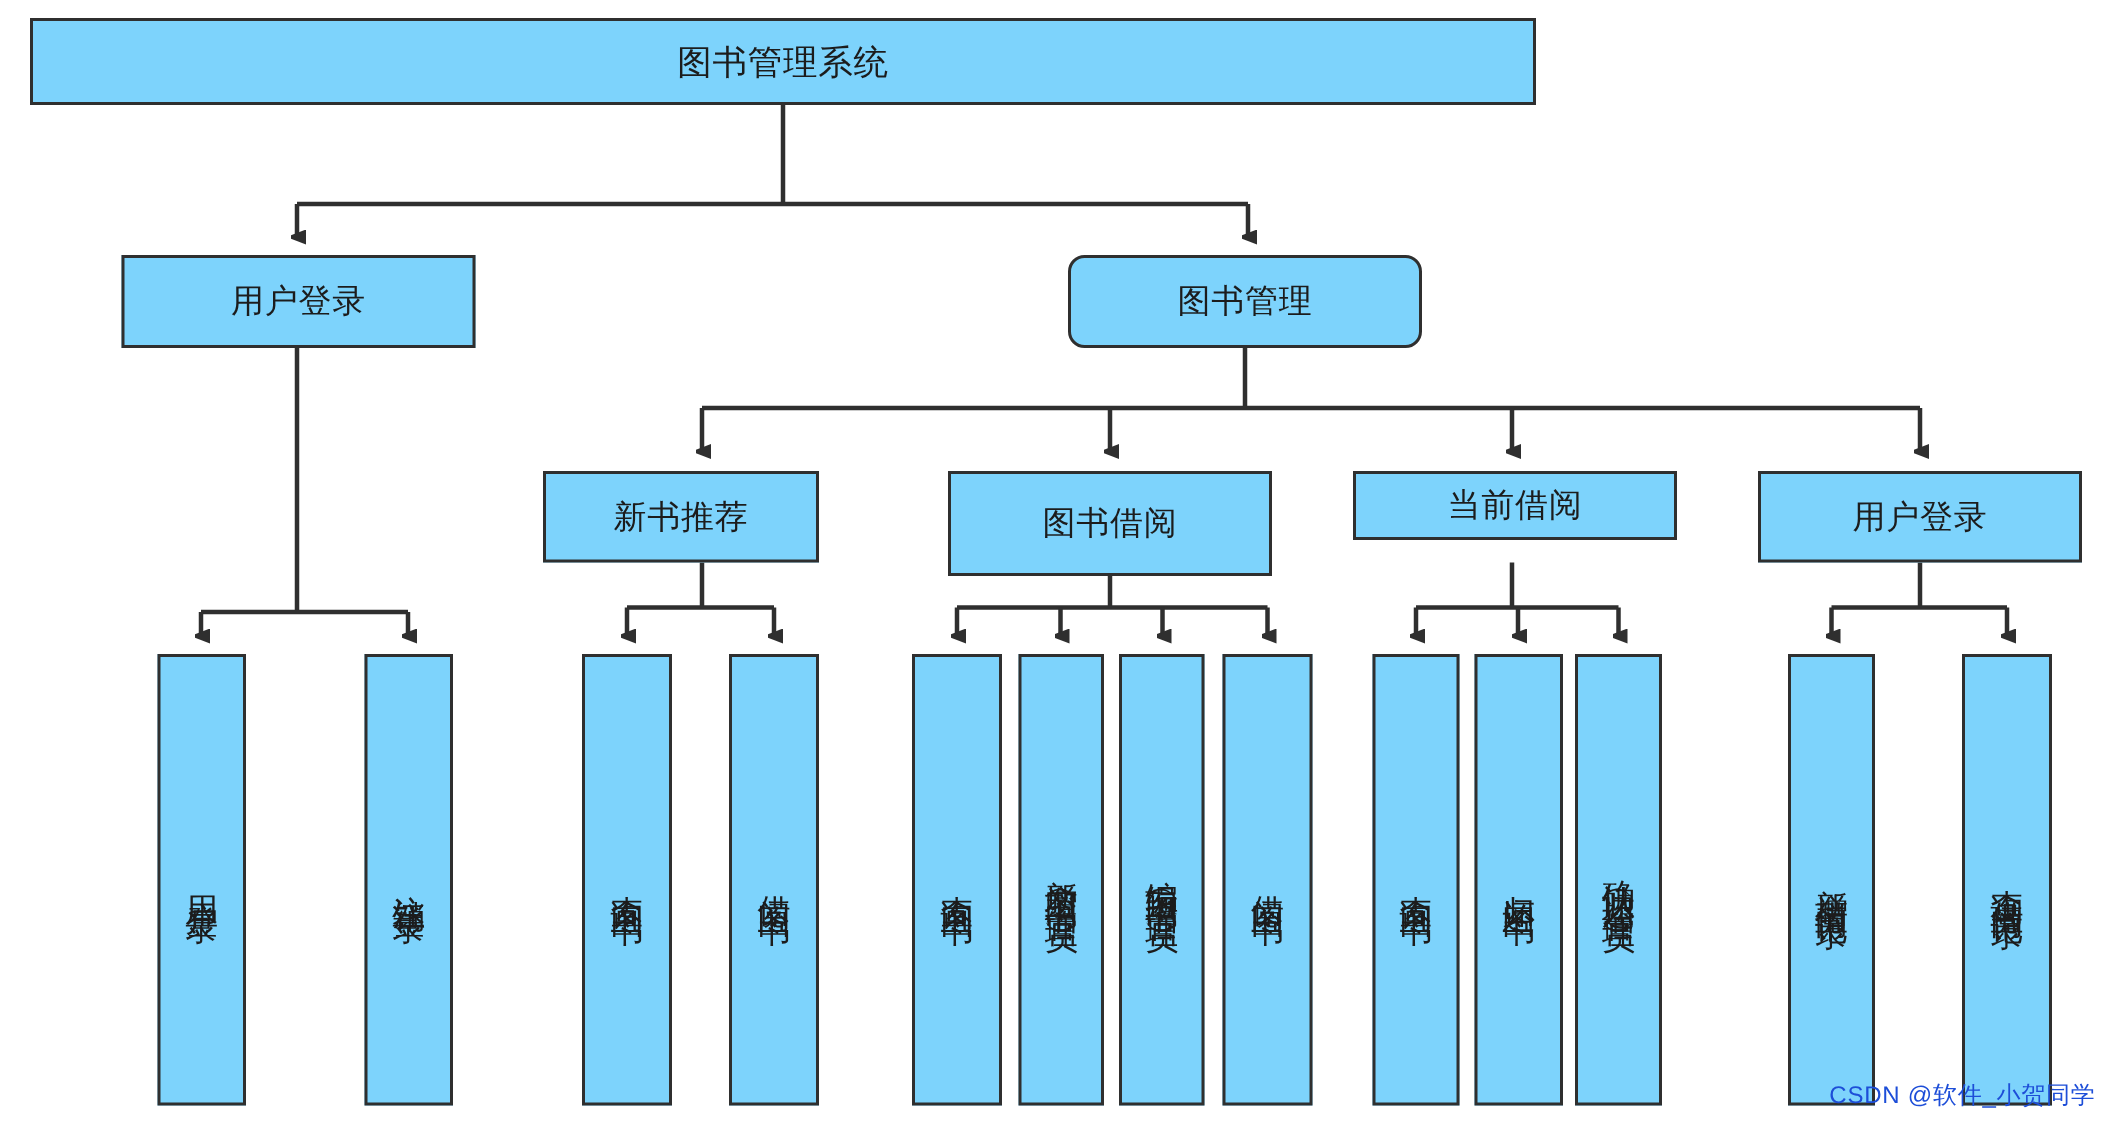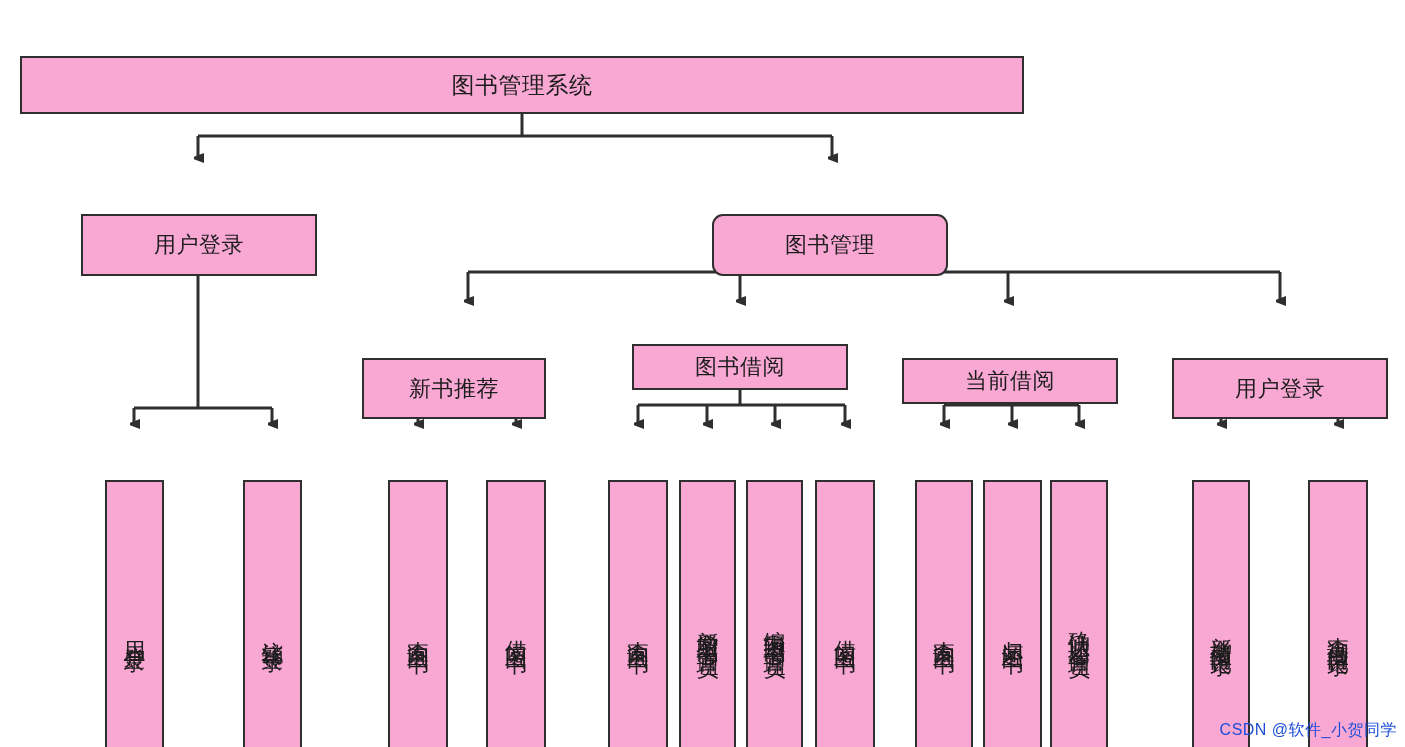--- a/index.html
+++ b/index.html
@@ -17,28 +17,27 @@
   }
   svg#edges{
     position:absolute;
     left:0; top:0;
     width:1405px; height:747px;
     pointer-events:none;
   }
   .node{
     position:absolute;
     box-sizing:border-box;
-    background:#f9a8d4;
+    background:#7dd3fc;
     border:2.5px solid #2f2f2f;
     display:flex;
     align-items:center;
     justify-content:center;
     text-align:center;
     z-index:2;
-    margin-top:44px;
   }
   .node .lbl{
     display:block;
     line-height:1.05;
     color:#1c1c1c;
     white-space:nowrap;
   }
   
   .node.h .lbl{
     font-size:22px;
@@ -132,21 +131,21 @@
   <div class="node h" style="left:81px; top:170px; width:236px; height:62px;">
     <span class="lbl">用户登录</span>
   </div>
   <div class="node h" style="left:712px; top:170px; width:236px; height:62px;border-radius:11px;">
     <span class="lbl">图书管理</span>
   </div>
 
   <div class="node h" style="left:362px; top:314px; width:184px; height:61px;">
     <span class="lbl">新书推荐</span>
   </div>
-  <div class="node h" style="left:632px; top:300px; width:216px; height:46px;">
+  <div class="node h" style="left:632px; top:314px; width:216px; height:70px;">
     <span class="lbl">图书借阅</span>
   </div>
   <div class="node h" style="left:902px; top:314px; width:216px; height:46px;">
     <span class="lbl">当前借阅</span>
   </div>
   <div class="node h" style="left:1172px; top:314px; width:216px; height:61px;">
     <span class="lbl">用户登录</span>
   </div>
 
   <div class="node v" style="left:105px; top:436px; width:59px; height:301px;">

